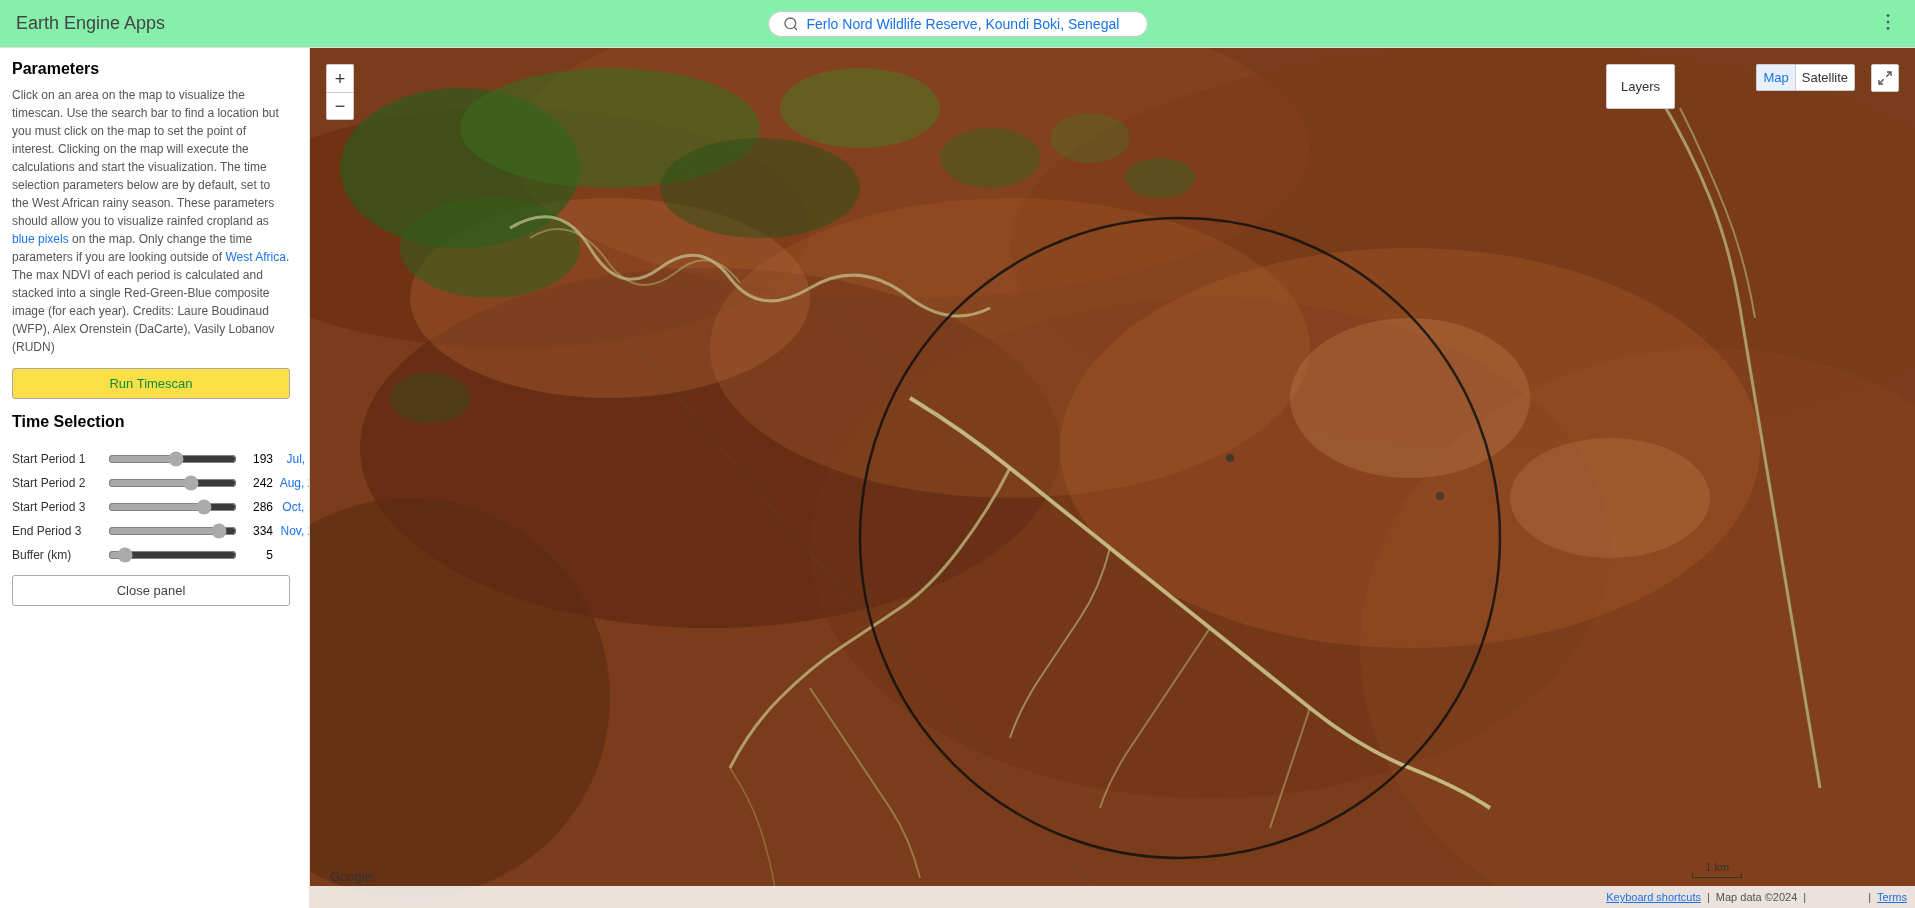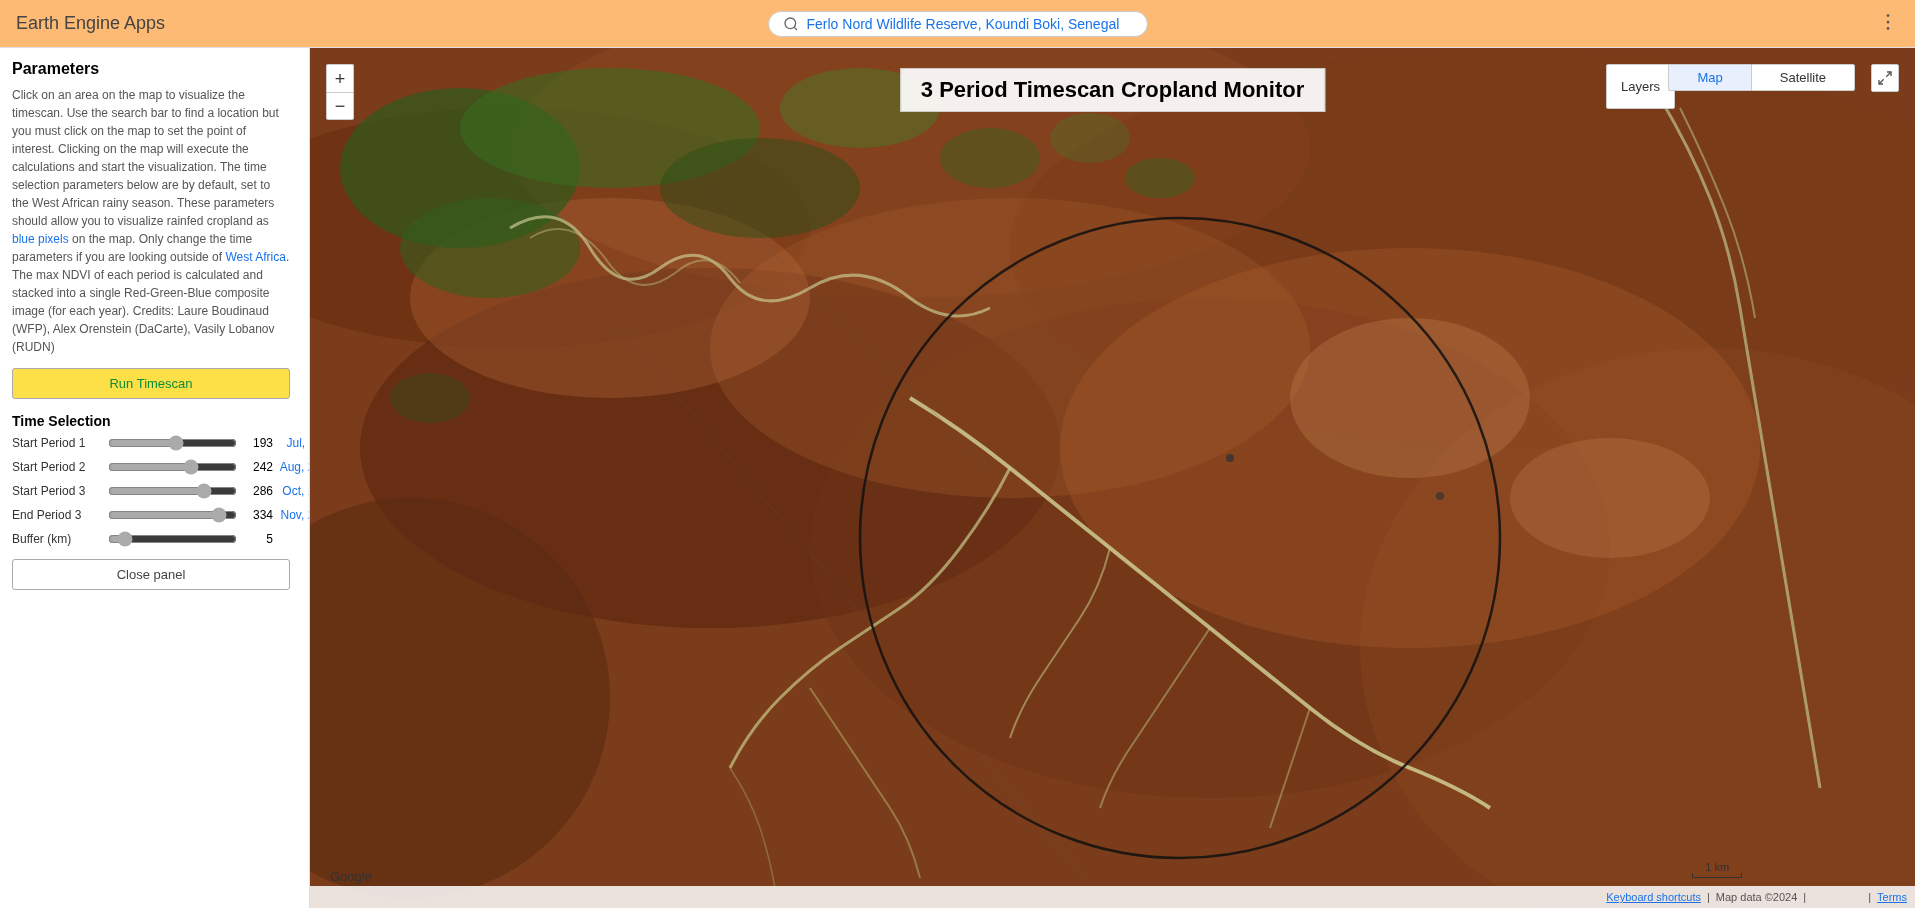--- a/index.html
+++ b/index.html
@@ -1,21 +1,21 @@
 <!DOCTYPE html>
 <html><head>
   <meta charset="utf-8">
   <style>
     * { box-sizing: border-box; margin: 0; padding: 0; }
     body { font-family: Arial, sans-serif; width: 1915px; height: 908px; overflow: hidden; display: flex; flex-direction: column; background: #fff; }
 
     
     #topbar {
       height: 48px;
-      background: #fdba74;
+      background: #86efac;
       border-bottom: 1px solid #e0e0e0;
       display: flex;
       align-items: center;
       padding: 0 16px;
       flex-shrink: 0;
       position: relative;
       z-index: 10;
     }
     #app-title {
       font-size: 18px;
@@ -91,24 +91,24 @@
       border: 1px solid #aaa;
       border-radius: 3px;
       color: #0b8c3a;
       font-size: 13px;
       cursor: pointer;
       margin-bottom: 14px;
       text-align: center;
     }
 
     #time-selection h3 {
-      font-size: 14px;
+      font-size: 16px;
       font-weight: 700;
       color: #000;
-      margin-bottom: 6px;
+      margin-bottom: 20px;
     }
 
     .param-row {
       display: flex;
       align-items: center;
       margin-bottom: 8px;
       font-size: 12px;
     }
     .param-label {
       width: 90px;
@@ -218,21 +218,21 @@
 
     
     #map-type-controls {
       position: absolute;
       top: 16px;
       right: 60px;
       display: flex;
       z-index: 10;
     }
     .map-type-btn {
-      padding: 5px 28px;
+      padding: 5px 6px;
       background: #fff;
       border: 1px solid #ccc;
       cursor: pointer;
       font-size: 13px;
       color: #333;
     }
     .map-type-btn.active { background: #e8f0fe; color: #1a73e8; font-weight: 500; }
     .map-type-btn:first-child { border-radius: 2px 0 0 2px; border-right: none; }
     .map-type-btn:last-child { border-radius: 0 2px 2px 0; }
 
@@ -442,21 +442,20 @@
 
       <circle cx="920" cy="410" r="4" fill="#333" opacity="0.8"></circle>
       <circle cx="1130" cy="448" r="4" fill="#333" opacity="0.7"></circle>
 
       <line x1="315" y1="60" x2="680" y2="420" stroke="#555" stroke-width="1" opacity="0.3"></line>
       <line x1="310" y1="280" x2="800" y2="860" stroke="#555" stroke-width="1" opacity="0.3"></line>
 
       <circle cx="870" cy="490" r="320" fill="none" stroke="#111" stroke-width="2.5" opacity="0.85"></circle>
     </svg>
 
-    <div id="map-title">3 Period Timescan Cropland Monitor</div>
 
     <div id="zoom-controls">
       <button class="zoom-btn">+</button>
       <button class="zoom-btn">−</button>
     </div>
 
     <button id="layers-btn">Layers</button>
 
     <div id="map-type-controls">
       <button class="map-type-btn active">Map</button>

